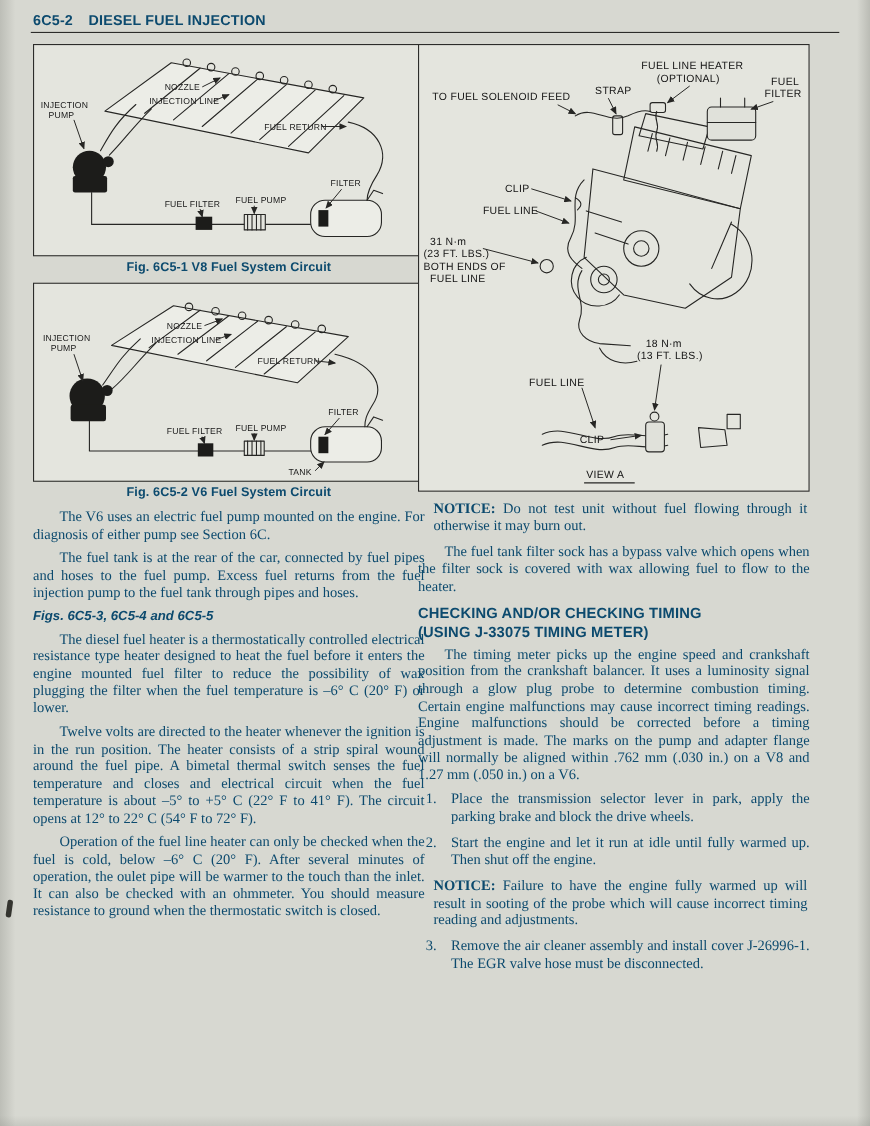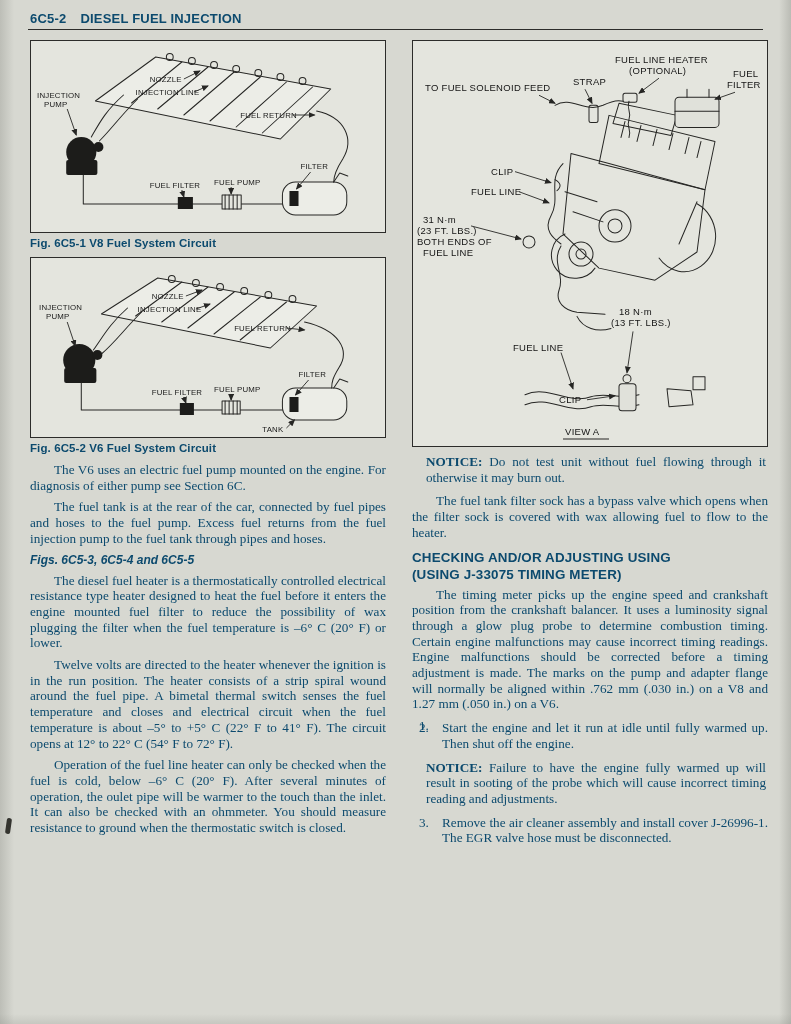--- a/index.html
+++ b/index.html
@@ -18,26 +18,26 @@
       linear-gradient(0deg, rgba(120,122,115,.18) 0, rgba(120,122,115,0) 10px);
   }
   .hdr {
     position:absolute; left:30px; top:11px;
     font-family:"Liberation Sans", sans-serif; font-weight:bold;
     font-size:13px; letter-spacing:.2px; white-space:nowrap;
   }
   .hdr .code { margin-right:14px; }
   .hdr-rule { position:absolute; left:28px; right:28px; top:29px; border-top:1.6px solid #2c2c2a; }
   .col-left  { position:absolute; left:30px;  top:40px; width:356px; }
-  .col-right { position:absolute; left:412px; top:40px; width:356px; }
+  .col-right { position:absolute; left:380px; top:40px; width:356px; }
   .figbox { border:1.4px solid #2c2c2a; background:#e4e5de; }
   .figbox svg { display:block; width:100%; height:100%; }
   .f1 { height:193px; } .f2 { height:181px; } .f3 { height:407px; }
   .figcap {
-    text-align:left; font-family:"Liberation Sans", sans-serif;
+    text-align:center; font-family:"Liberation Sans", sans-serif;
     font-size:11.5px; font-weight:600; margin:4px 0 8px; letter-spacing:.1px;
   }
   p.body {
     font-size:13.2px; line-height:15.7px; text-align:justify;
     text-indent:24px; margin-bottom:6px;
   }
   h2.sec {
     font-family:"Liberation Sans", sans-serif; font-size:13.4px;
     letter-spacing:.15px; margin:7px 0 2px; line-height:17px;
   }
@@ -269,27 +269,28 @@
           <text class="flabel3" x="152" y="392">VIEW A</text>
           <line x1="150" y1="396" x2="196" y2="396" stroke="#262624" stroke-width="1"></line>
         </g>
       </svg>
     </div>
 
     <p class="notice"><span class="nlabel">NOTICE:</span><span> Do not test unit without fuel flowing through it otherwise it may burn out.</span></p>
 
     <p class="body">The fuel tank filter sock has a bypass valve which opens when the filter sock is covered with wax allowing fuel to flow to the heater.</p>
 
-    <h2 class="sec sec2">CHECKING AND/OR ADJUSTING USING</h2>
+    <h2 class="sec sec2">CHECKING AND/OR CHECKING TIMING</h2>
     <h2 class="sec sec2b">(USING J-33075 TIMING METER)</h2>
 
     <p class="body">The timing meter picks up the engine speed and crankshaft position from the crankshaft balancer. It uses a luminosity signal through a glow plug probe to determine combustion timing. Certain engine malfunctions may cause incorrect timing readings. Engine malfunctions should be corrected before a timing adjustment is made. The marks on the pump and adapter flange will normally be aligned within .762 mm (.030 in.) on a V8 and 1.27 mm (.050 in.) on a V6.</p>
 
     <div class="li">
       <span class="num">1.</span>
+      <span>Place the transmission selector lever in park, apply the parking brake and block the drive wheels.</span>
     </div>
     <div class="li">
       <span class="num">2.</span>
       <span>Start the engine and let it run at idle until fully warmed up. Then shut off the engine.</span>
     </div>
 
     <p class="notice"><span class="nlabel">NOTICE:</span><span> Failure to have the engine fully warmed up will result in sooting of the probe which will cause incorrect timing reading and adjustments.</span></p>
 
     <div class="li">
       <span class="num">3.</span>

